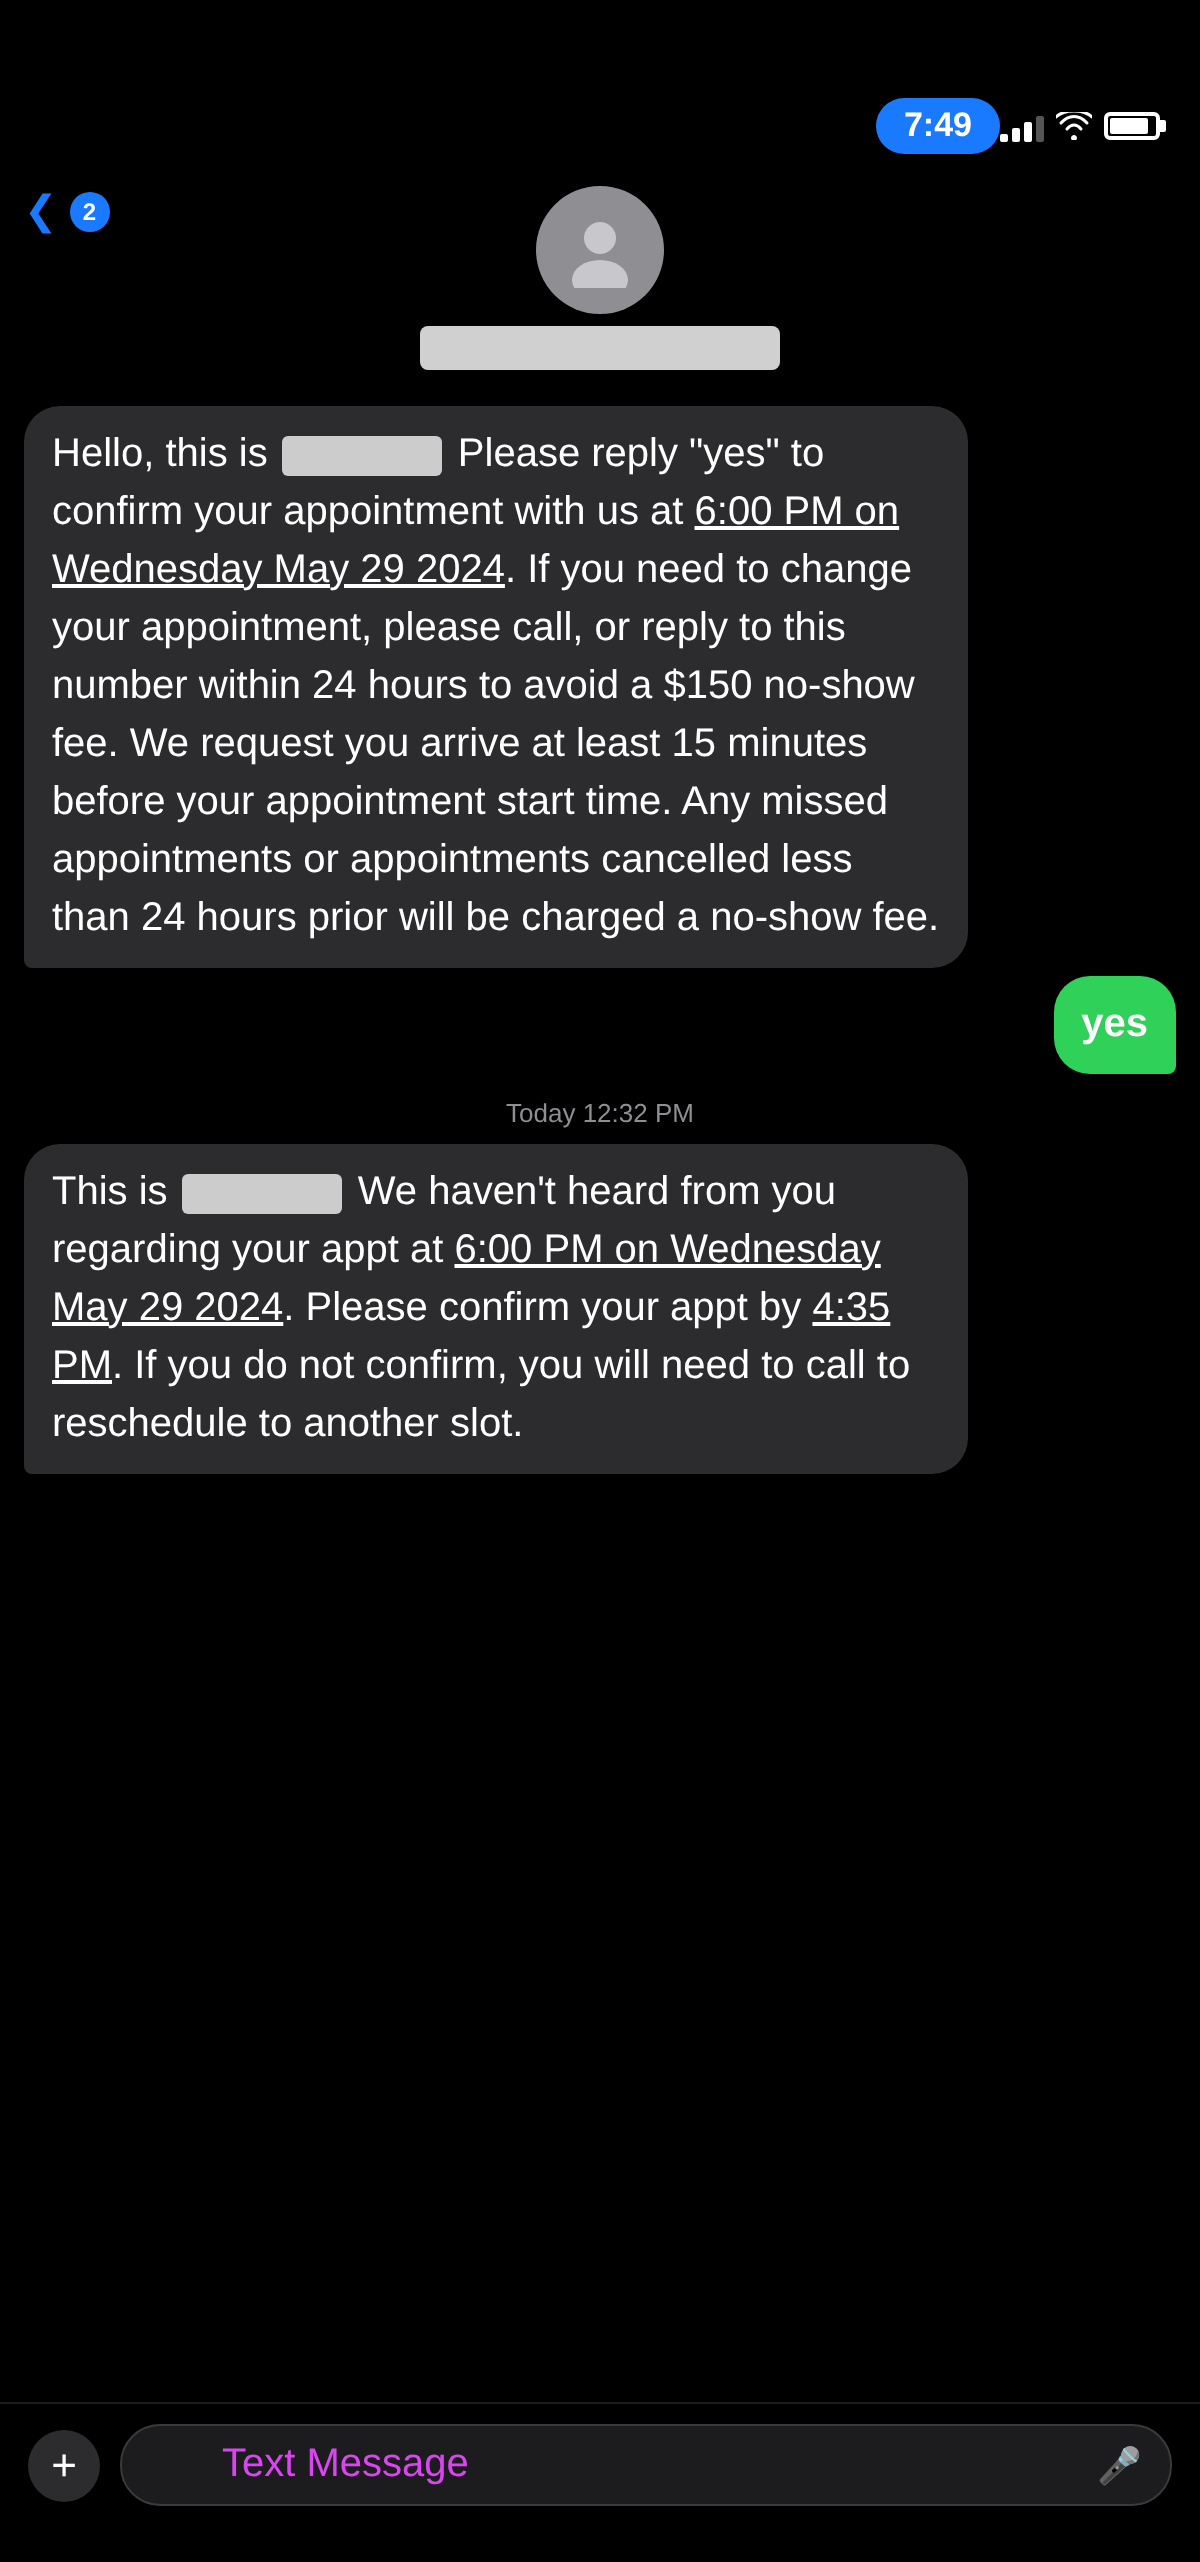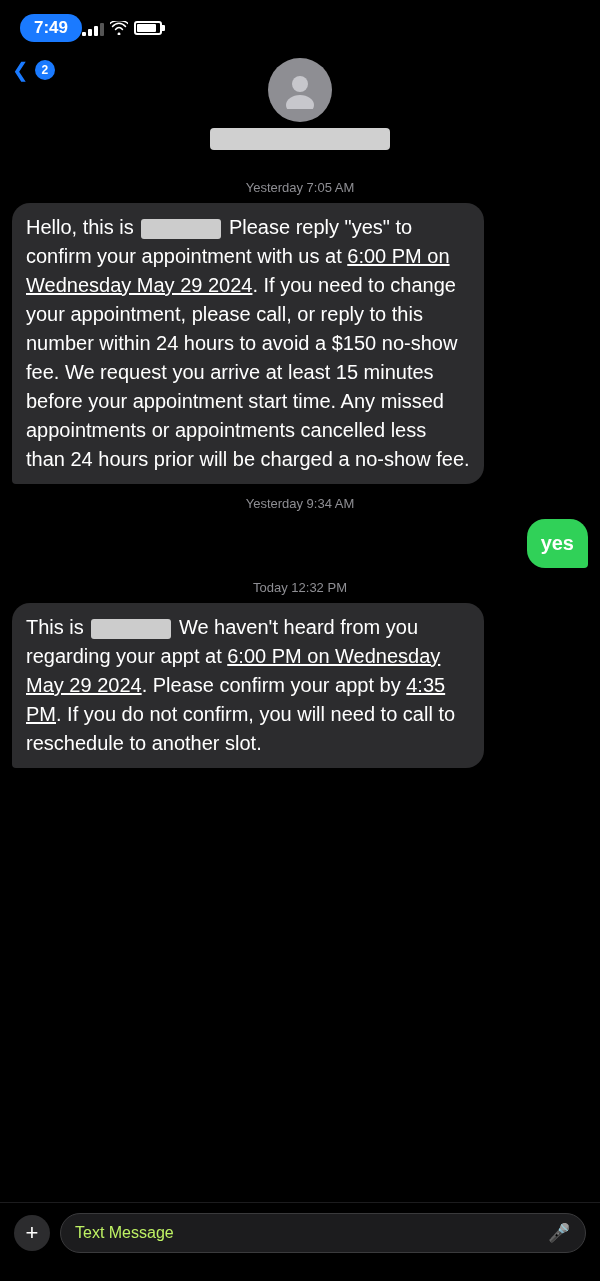--- a/index.html
+++ b/index.html
@@ -12,23 +12,24 @@
       font-family: -apple-system, "SF Pro Text", "Helvetica Neue", Arial, sans-serif;
       color: #fff;
       display: flex;
       flex-direction: column;
     }
 
     
     .status-bar {
       display: flex;
       align-items: center;
-      justify-content: flex-start;
+      justify-content: flex-end;
       padding: 12px 20px 6px 20px;
       height: 50px;
+      margin-top: 35px;
     }
 
     .status-time {
       background: #1a7aff;
       border-radius: 20px;
       padding: 4px 14px;
       font-size: 17px;
       font-weight: 600;
       color: #fff;
     }
@@ -236,22 +237,23 @@
       background: #1c1c1e;
       border: 1px solid #3a3a3c;
       border-radius: 20px;
       padding: 8px 14px;
       display: flex;
       align-items: center;
       justify-content: space-between;
     }
 
     .text-input-placeholder {
-      color: #bef264;
-      font-size: 16px;
+      color: #d946ef;
+      font-size: 20px;
+      margin-left: 36px;
     }
 
     .mic-icon {
       color: #636366;
       font-size: 18px;
     }
   </style>
 </head>
 <body>
 
@@ -289,29 +291,27 @@
       <circle cx="19" cy="13" r="8" fill="#c7c7cc"></circle>
       <ellipse cx="19" cy="34" rx="14" ry="10" fill="#c7c7cc"></ellipse>
     </svg>
   </div>
 
   <div class="contact-name-blur"></div>
 </div>
 
 <div class="messages-area">
 
-  <div class="timestamp-label">Yesterday 7:05 AM</div>
 
   <div class="message-row incoming">
     <div class="bubble incoming">
       Hello, this is <span class="blurred-name">&nbsp;&nbsp;&nbsp;&nbsp;&nbsp;&nbsp;&nbsp;&nbsp;&nbsp;</span> Please reply "yes" to confirm your appointment with us at <u>6:00 PM on Wednesday May 29 2024</u>. If you need to change your appointment, please call, or reply to this number within 24 hours to avoid a $150 no-show fee. We request you arrive at least 15 minutes before your appointment start time. Any missed appointments or appointments cancelled less than 24 hours prior will be charged a no-show fee.
     </div>
   </div>
 
-  <div class="timestamp-label">Yesterday 9:34 AM</div>
 
   <div class="message-row outgoing">
     <div class="bubble outgoing">yes</div>
   </div>
 
 
   <div class="timestamp-label">Today 12:32 PM</div>
 
   <div class="message-row incoming">
     <div class="bubble incoming">

